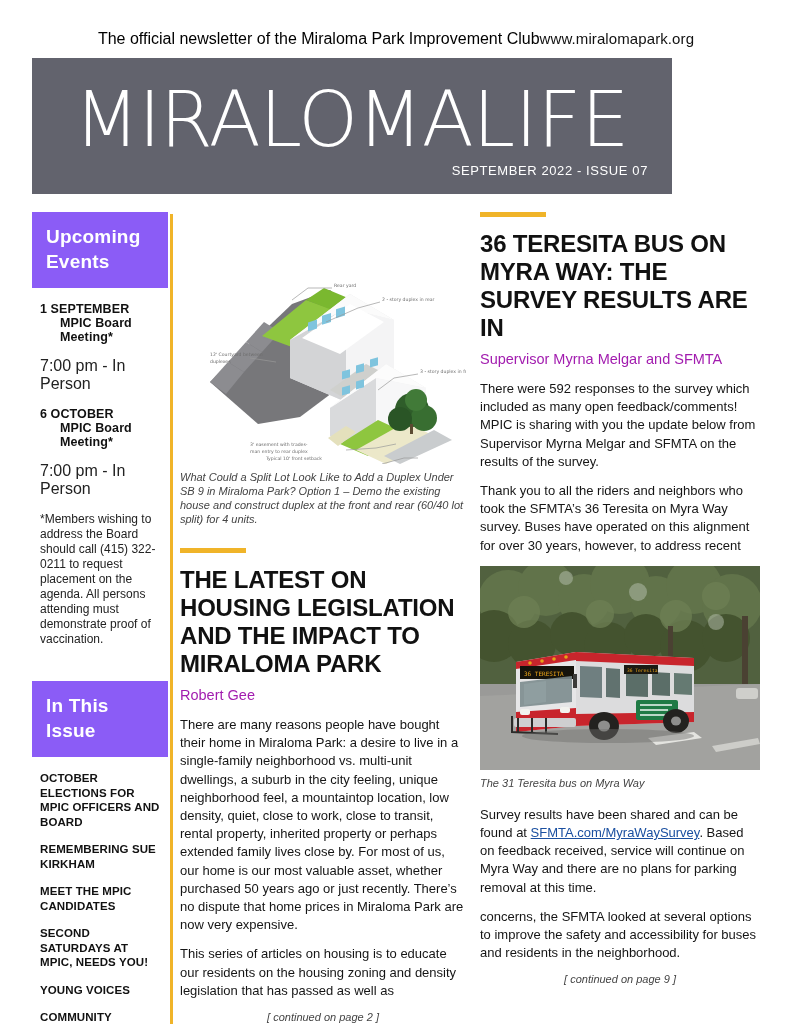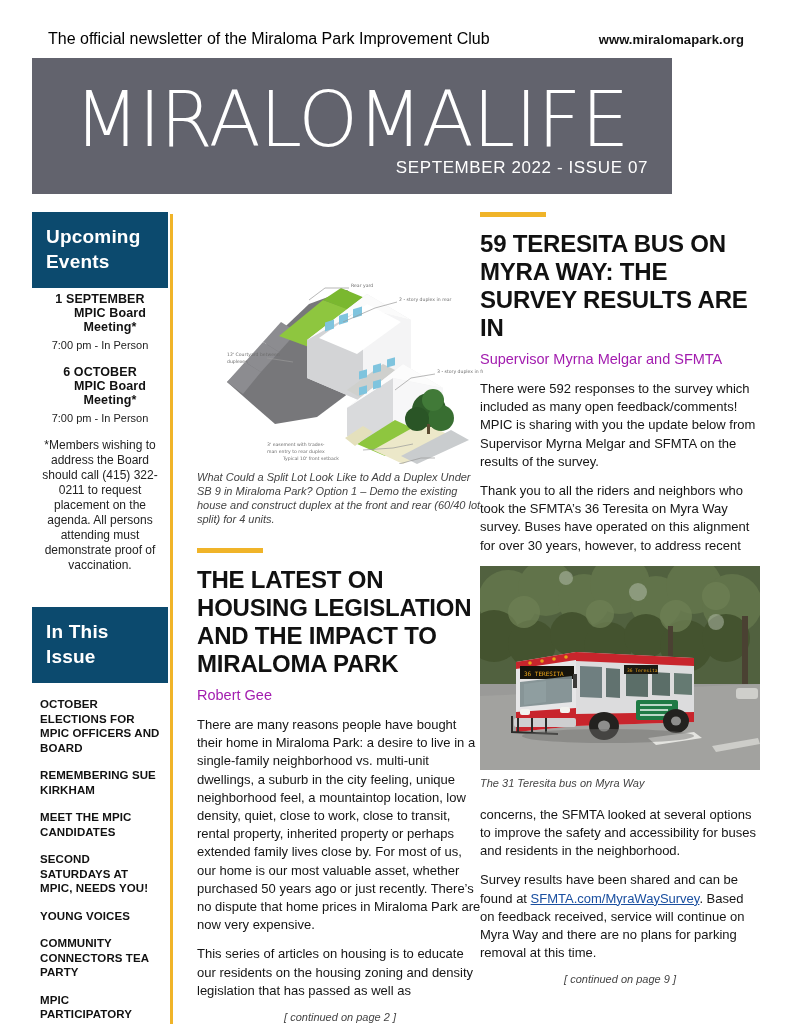--- a/index.html
+++ b/index.html
@@ -7,64 +7,64 @@
     width: 792px; height: 1024px;
     background: #ffffff;
     font-family: "Liberation Sans", sans-serif;
     overflow: hidden;
   }
   .page { position: relative; width: 792px; height: 1024px; background: #fff; }
 
   
   .topbar {
     position: absolute; left: 48px; top: 30px; width: 696px;
-    display: flex; justify-content: space-between; align-items: baseline;
-  }
-  .topbar-url { font-size: 13px; font-weight: bold; color: #111; letter-spacing: .1px; }
+    display: flex; justify-content: center; align-items: baseline;
+  }
+  .topbar-url { font-size: 15px; font-weight: normal; color: #111; letter-spacing: .1px; }
 
   
   .masthead {
     position: absolute; left: 32px; top: 58px; width: 640px; height: 136px;
     background: #62636d;
   }
   .masthead-title {
     position: absolute; left: 42px; top: 20px;
     font-size: 76px; line-height: 84px; color: #ffffff;
     font-family: "DejaVu Sans", sans-serif;
     font-weight: 300; letter-spacing: -1px; white-space: nowrap;
   }
   .masthead-title .light { font-weight: 200; letter-spacing: 0px; }
   .masthead-issue {
     position: absolute; right: 24px; bottom: 16px;
-    font-size: 17px; color: #ffffff; letter-spacing: .6px; white-space: nowrap;
+    font-size: 13px; color: #ffffff; letter-spacing: .6px; white-space: nowrap;
   }
 
   
   .col-left  { position: absolute; left: 32px;  top: 212px; width: 136px; }
-  .col-mid   { position: absolute; left: 180px; top: 212px; width: 286px; margin-left: 17px; }
+  .col-mid   { position: absolute; left: 180px; top: 212px; width: 286px; }
   .col-right { position: absolute; left: 480px; top: 212px; width: 280px; }
 
   .divider-left {
     position: absolute; left: 170px; top: 214px; width: 3px; height: 842px;
     background: #f0b429;
   }
 
   
   .gold-box {
-    background: #0c4a6e; color: #ffffff;
+    background: #8b5cf6; color: #ffffff;
     font-size: 19px; font-weight: bold; line-height: 25px;
     padding: 12px 10px 14px 14px; letter-spacing: .2px;
   }
   .sidebar-section { margin-bottom: 0; }
 
-  .events-body { padding: 4px 8px 0 8px; text-align: center; }
+  .events-body { padding: 14px 8px 0 8px; }
   .event { margin-bottom: 14px; }
   .event-date { font-size: 12.5px; font-weight: bold; color: #111; letter-spacing: .1px; }
   .event-title { font-size: 12.5px; font-weight: bold; color: #111; letter-spacing: .1px; margin-left: 20px; }
-  .event-time { font-size: 11px; color: #222; margin-top: 5px; }
+  .event-time { font-size: 16px; color: #222; margin-top: 13px; }
   .events-note {
     font-size: 12px; line-height: 15px; color: #222; margin-top: 12px;
   }
 
   .issue-list { padding: 14px 8px 0 8px; }
   .issue-item {
     font-size: 11.5px; font-weight: bold; line-height: 14.5px;
     color: #111; margin-bottom: 13px; letter-spacing: .1px;
   }
 
@@ -236,21 +236,21 @@
     <div class="headline">THE LATEST ON HOUSING LEGISLATION AND THE IMPACT TO MIRALOMA PARK</div>
     <div class="byline">Robert Gee</div>
     <div class="bodytext">There are many reasons people have bought their home in Miraloma Park: a desire to live in a single-family neighborhood vs. multi-unit dwellings, a suburb in the city feeling, unique neighborhood feel, a mountaintop location, low density, quiet, close to work, close to transit, rental property, inherited property or perhaps extended family lives close by.  For most of us, our home is our most valuable asset, whether purchased 50 years ago or just recently.  There’s no dispute that home prices in Miraloma Park are now very expensive.</div>
     <div class="bodytext">This series of articles on housing is to educate our residents on the housing zoning and density legislation that has passed as well as</div>
     <div class="continued">[ continued on page 2 ]</div>
   </div>
 
   <div class="col-right">
 
     <div class="gold-rule"></div>
-    <div class="headline">59 TERESITA BUS ON MYRA WAY: THE SURVEY RESULTS ARE IN</div>
+    <div class="headline">36 TERESITA BUS ON MYRA WAY: THE SURVEY RESULTS ARE IN</div>
     <div class="byline">Supervisor Myrna Melgar and SFMTA</div>
     <div class="bodytext">There were 592 responses to the survey which included as many open feedback/comments! MPIC is sharing with you the update below from Supervisor Myrna Melgar and SFMTA on the results of the survey.</div>
     <div class="bodytext">Thank you to all the riders and neighbors who took the SFMTA’s 36 Teresita on Myra Way survey. Buses have operated on this alignment for over 30 years, however, to address recent</div>
 
     <div class="figure-photo">
       <svg width="280" height="204" viewBox="0 0 280 204" xmlns="http://www.w3.org/2000/svg">
 
         <rect width="280" height="204" fill="#c9cfcb"></rect>
 
         <rect x="0" y="0" width="280" height="118" fill="#51613f"></rect>
@@ -355,20 +355,20 @@
         </g>
 
         <ellipse cx="128" cy="170" rx="86" ry="7" fill="#6f6f6d" opacity="0.45"></ellipse>
       </svg>
     </div>
 
     <div class="caption">The 31 Teresita bus on Myra Way</div>
 
     <div style="height:16px"></div>
 
+    <div class="bodytext"><span>Survey results have been shared and can be found at </span><a href="#">SFMTA.com/MyraWaySurvey</a><span>. Based on feedback received, service will continue on Myra Way and there are no plans for parking removal at this time.</span></div>
+
     <div class="bodytext">concerns, the SFMTA looked at several options to improve the safety and accessibility for buses and residents in the neighborhood.</div>
 
-    <div class="bodytext"><span>Survey results have been shared and can be found at </span><a href="#">SFMTA.com/MyraWaySurvey</a><span>. Based on feedback received, service will continue on Myra Way and there are no plans for parking removal at this time.</span></div>
-
     <div class="continued">[ continued on page 9 ]</div>
   </div>
 
 </div>
 
 </body></html>

